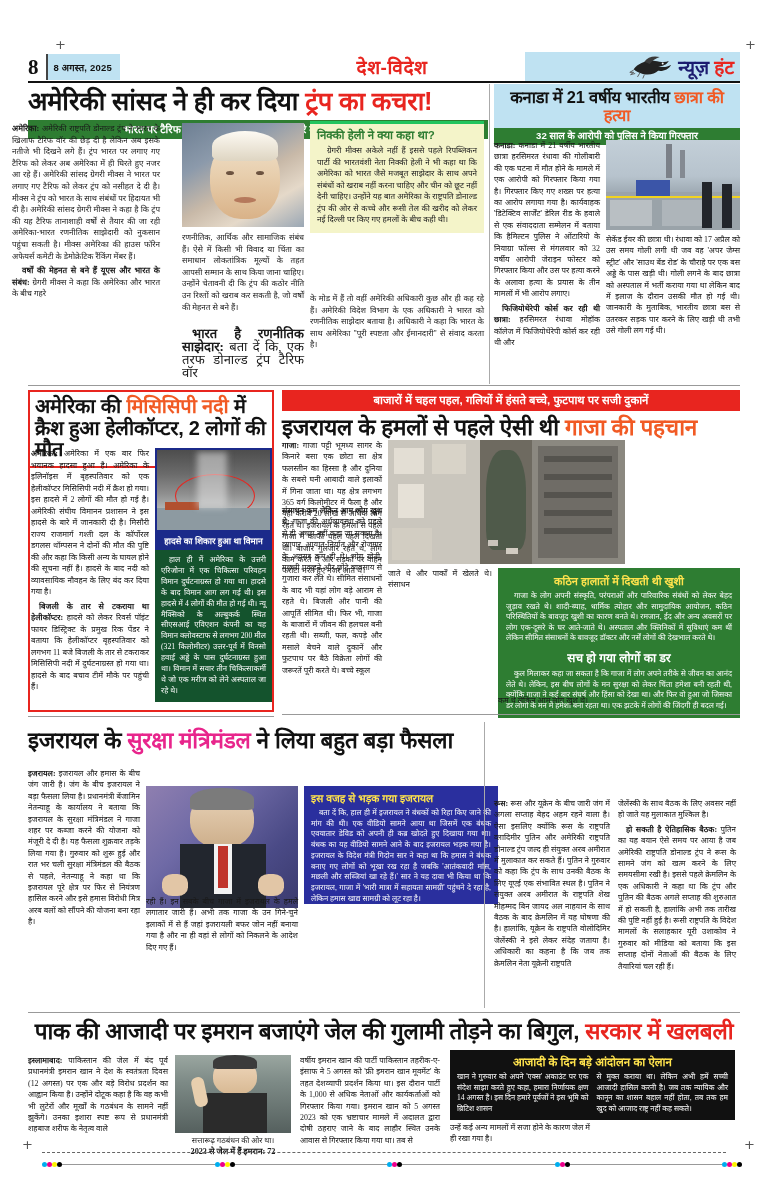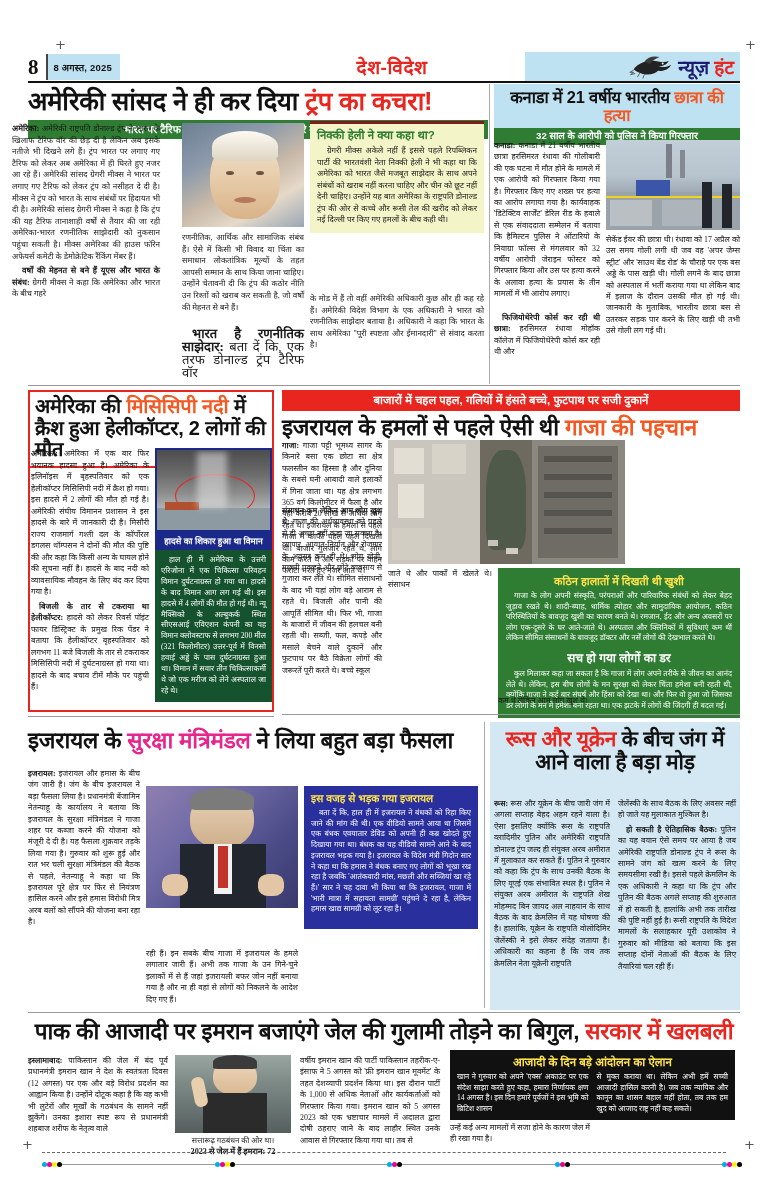--- a/index.html
+++ b/index.html
@@ -108,21 +108,21 @@
     <div style="position:absolute; left:52px; top:74px; width:22px; height:6px; border-radius:50%; background:#b5795c;"></div>
   </div>
 
   <div class="box" style="left:182px; top:232px; width:122px;">
     <p class="body-col" style="font-size:8.05px; line-height:11.6px;">रणनीतिक, आर्थिक और सामाजिक संबंध हैं। ऐसे में किसी भी विवाद या चिंता का समाधान लोकतांत्रिक मूल्यों के तहत आपसी सम्मान के साथ किया जाना चाहिए। उन्होंने चेतावनी दी कि ट्रंप की कठोर नीति उन रिश्तों को खराब कर सकती है, जो वर्षों की मेहनत से बने हैं।</p>
     <p class="body-col" style="font-size:13px; line-height:13px; margin-top:14px; text-indent:10px;">
       <span class="lead">भारत है रणनीतिक साझेदार:</span><span> बता दें कि, एक तरफ डोनाल्ड ट्रंप टैरिफ वॉर</span>
     </p>
   </div>
 
-  <div class="box" style="left:310px; top:121px; width:174px; background:#f4f4c9; border-top:3px solid #7f1d1d; padding:5px 7px 7px;">
+  <div class="box" style="left:310px; top:121px; width:174px; background:#f4f4c9; border-top:3px solid #22c55e; padding:5px 7px 7px;">
     <div style="font-size:11.5px; font-weight:bold; color:#2e7d32; line-height:1.15; margin-bottom:3px;">निक्की हेली ने क्या कहा था?</div>
     <p class="body-col" style="font-size:8.05px; line-height:11.5px; text-indent:10px;">ग्रेगरी मीक्स अकेले नहीं हैं इससे पहले रिपब्लिकन पार्टी की भारतवंशी नेता निक्की हेली ने भी कहा था कि अमेरिका को भारत जैसे मजबूत साझेदार के साथ अपने संबंधों को खराब नहीं करना चाहिए और चीन को छूट नहीं देनी चाहिए। उन्होंने यह बात अमेरिका के राष्ट्रपति डोनाल्ड ट्रंप की ओर से कच्चे और रूसी तेल की खरीद को लेकर नई दिल्ली पर किए गए हमलों के बीच कही थी।</p>
   </div>
 
   <div class="box" style="left:310px; top:293px; width:174px;">
     <p class="body-col" style="font-size:8.05px; line-height:11.6px;">के मोड में हैं तो वहीं अमेरिकी अधिकारी कुछ और ही कह रहे हैं। अमेरिकी विदेश विभाग के एक अधिकारी ने भारत को रणनीतिक साझेदार बताया है। अधिकारी ने कहा कि भारत के साथ अमेरिका "पूरी स्पष्टता और ईमानदारी" से संवाद करता है।</p>
   </div>
 
   <div class="vr" style="left:489px; top:84px; height:300px;"></div>
 
@@ -130,21 +130,21 @@
     <div class="hl" style="font-size:16.4px; padding:5px 4px 4px; text-align:center;">
       <span>कनाडा में 21 वर्षीय भारतीय </span><span class="orange">छात्रा की हत्या</span>
     </div>
     <div class="subbar green" style="font-size:9.6px; padding:3px 5px;">32 साल के आरोपी को पुलिस ने किया गिरफ्तार</div>
   </div>
 
   <div class="box" style="left:494px; top:140px; width:106px;">
     <p class="body-col" style="font-size:7.9px; line-height:11.4px; text-align:justify;">
       <span class="lead">कनाडा:</span><span> कनाडा में 21 वर्षीय भारतीय छात्रा हरसिमरत रंधावा की गोलीबारी की एक घटना में मौत होने के मामले में एक आरोपी को गिरफ्तार किया गया है। गिरफ्तार किए गए शख्स पर हत्या का आरोप लगाया गया है। कार्यवाहक 'डिटेक्टिव सार्जेंट' डेरिल रीड के हवाले से एक संवाददाता सम्मेलन में बताया कि हैमिल्टन पुलिस ने ओंटारियो के नियाग्रा फॉल्स से मंगलवार को 32 वर्षीय आरोपी जेराइन फोस्टर को गिरफ्तार किया और उस पर हत्या करने के अलावा हत्या के प्रयास के तीन मामलों में भी आरोप लगाए।</span>
     </p>
-    <p class="body-col" style="font-size:7.9px; line-height:11.4px; margin-top:12px; text-indent:8px;">
+    <p class="body-col" style="font-size:7.9px; line-height:11.4px; margin-top:3px; text-indent:8px;">
       <span class="lead">फिजियोथेरेपी कोर्स कर रही थी छात्रा:</span><span> हरसिमरत रंधावा मोहॉक कॉलेज में फिजियोथेरेपी कोर्स कर रही थी और</span>
     </p>
   </div>
 
   <div class="box photo" style="left:606px; top:140px; width:134px; height:90px; background:linear-gradient(180deg,#c3cfd8 0%,#b7c3cd 40%,#8f9aa3 70%,#6f787f 100%);">
     <div style="position:absolute; left:0; top:52px; width:134px; height:38px; background:#9aa3a9;"></div>
     <div style="position:absolute; left:4px; top:60px; width:42px; height:26px; background:#b9bfc3;"></div>
     <div style="position:absolute; left:56px; top:60px; width:40px; height:26px; background:#aeb5ba;"></div>
     <div style="position:absolute; left:30px; top:40px; width:34px; height:16px; background:#3b55a8;"></div>
     <div style="position:absolute; left:0; top:56px; width:134px; height:2px; background:#f1d31f;"></div>
@@ -264,36 +264,31 @@
   <div class="box photo" style="left:146px; top:786px; width:152px; height:122px; background:linear-gradient(135deg,#8f7fb0 0%,#6f6aa6 35%,#4a4a86 70%,#3a3a6d 100%);">
     <div style="position:absolute; left:44px; top:6px; width:64px; height:56px; border-radius:46%; background:linear-gradient(180deg,#e8d3b8,#cdae8a);"></div>
     <div style="position:absolute; left:44px; top:2px; width:64px; height:22px; border-radius:50% 50% 10% 10%; background:#7b7b7b;"></div>
     <div style="position:absolute; left:34px; top:58px; width:86px; height:64px; background:#22262e;"></div>
     <div style="position:absolute; left:68px; top:58px; width:18px; height:50px; background:#f2f2f2;"></div>
     <div style="position:absolute; left:72px; top:60px; width:10px; height:42px; background:#c0342c;"></div>
     <div style="position:absolute; left:16px; top:88px; width:26px; height:22px; border-radius:40%; background:#e2c6a6;"></div>
     <div style="position:absolute; left:112px; top:88px; width:26px; height:22px; border-radius:40%; background:#e2c6a6;"></div>
   </div>
 
-  <div class="box" style="left:304px; top:786px; width:174px; background:#2a2f9e; padding:5px 7px 14px;">
+  <div class="box" style="left:304px; top:786px; width:194px; background:#2a2f9e; padding:5px 7px 0;">
     <div style="font-size:10.5px; font-weight:bold; color:#ffe34d; margin-bottom:3px;">इस वजह से भड़क गया इजरायल</div>
     <p class="body-col" style="font-size:7.6px; line-height:10.7px; color:#fff; text-indent:8px;">बता दें कि, हाल ही में इजरायल ने बंधकों को रिहा किए जाने की मांग की थी। एक वीडियो सामने आया था जिसमें एक बंधक एवयातार डेविड को अपनी ही कब्र खोदते हुए दिखाया गया था। बंधक का यह वीडियो सामने आने के बाद इजरायल भड़क गया है। इजरायल के विदेश मंत्री गिदोन सार ने कहा था कि हमास ने बंधक बनाए गए लोगों को भूखा रख रहा है जबकि 'आतंकवादी मांस, मछली और सब्जियां खा रहे हैं।' सार ने यह दावा भी किया था कि इजरायल, गाजा में 'भारी मात्रा में सहायता सामग्री' पहुंचने दे रहा है, लेकिन हमास खाद्य सामग्री को लूट रहा है।</p>
   </div>
 
-  <div class="box" style="left:146px; top:948px; width:152px;">
+  <div class="box" style="left:146px; top:896px; width:152px;">
     <p class="body-col" style="font-size:7.9px; line-height:11.4px;">रही हैं। इन सबके बीच गाजा में इजरायल के हमले लगातार जारी हैं। अभी तक गाजा के उन गिने-चुने इलाकों में से हैं जहां इजरायली बफर जोन नहीं बनाया गया है और ना ही वहां से लोगों को निकलने के आदेश दिए गए हैं।</p>
   </div>
 
   <div class="vr" style="left:484px; top:722px; height:286px;"></div>
 
-  <div class="box" style="left:490px; top:722px; width:250px; height:288px; background:#d3e8f2;">
-    <div class="hl" style="font-size:21px; padding:6px 5px 4px; text-align:center;">
-      <span class="red">रूस और यूक्रेन</span><span> के बीच जंग में आने वाला है बड़ा मोड़</span>
-    </div>
-  </div>
 
   <div class="box" style="left:494px; top:798px; width:116px;">
     <p class="body-col" style="font-size:7.9px; line-height:11.4px;">
       <span class="lead">रूस:</span><span> रूस और यूक्रेन के बीच जारी जंग में अगला सप्ताह बेहद अहम रहने वाला है। ऐसा इसलिए क्योंकि रूस के राष्ट्रपति व्लादिमीर पुतिन और अमेरिकी राष्ट्रपति डोनाल्ड ट्रंप जल्द ही संयुक्त अरब अमीरात में मुलाकात कर सकते हैं। पुतिन ने गुरुवार को कहा कि ट्रंप के साथ उनकी बैठक के लिए यूएई एक संभावित स्थल है। पुतिन ने संयुक्त अरब अमीरात के राष्ट्रपति शेख मोहम्मद बिन जायद अल नाहयान के साथ बैठक के बाद क्रेमलिन में यह घोषणा की है। हालांकि, यूक्रेन के राष्ट्रपति वोलोदिमिर जेलेंस्की ने इसे लेकर संदेह जताया है। अधिकारी का कहना है कि जब तक क्रेमलिन नेता यूक्रेनी राष्ट्रपति</span>
     </p>
   </div>
 
   <div class="box" style="left:618px; top:798px; width:118px;">
     <p class="body-col" style="font-size:7.9px; line-height:11.4px;">जेलेंस्की के साथ बैठक के लिए अवसर नहीं हो जाते यह मुलाकात मुश्किल है।</p>
     <p class="body-col" style="font-size:7.9px; line-height:11.4px; margin-top:3px; text-indent:8px;">

